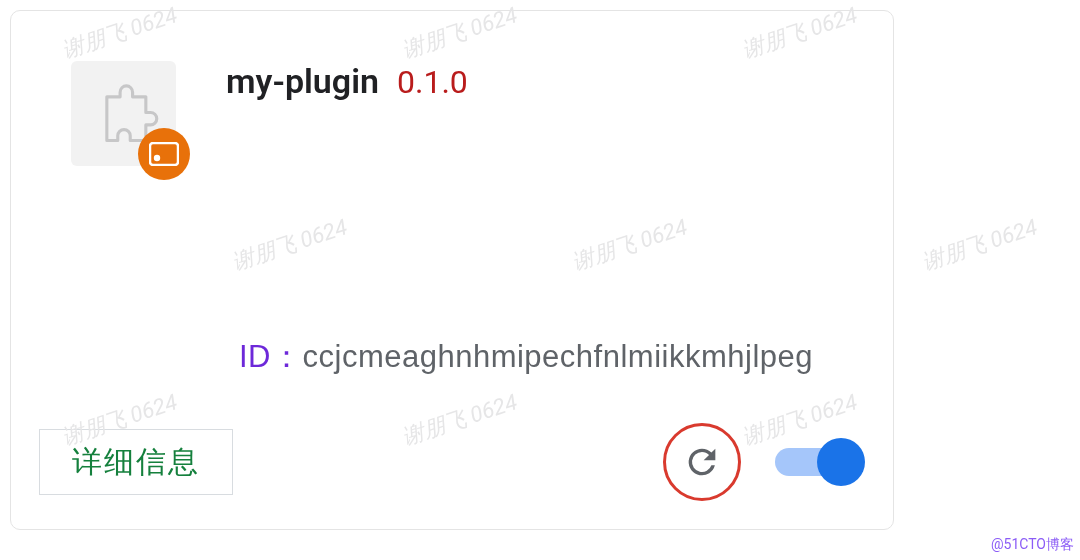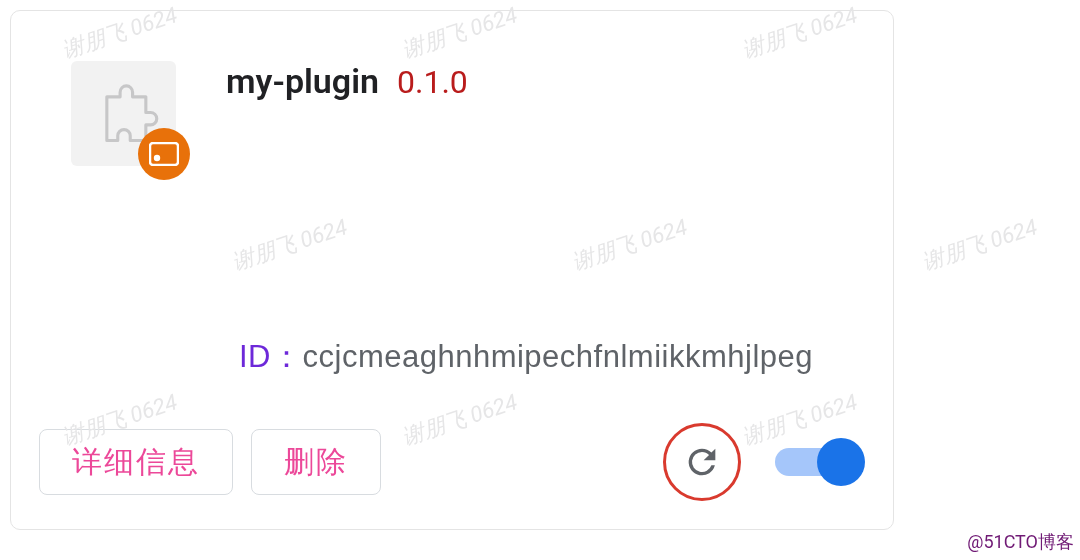--- a/index.html
+++ b/index.html
@@ -79,27 +79,27 @@
     .bottom-row {
       position: absolute;
       bottom: 28px;
       left: 28px;
       right: 28px;
       display: flex;
       align-items: center;
     }
     .btn {
       border: 1px solid #d8dce0;
-      border-radius: 8px;
+      border-radius: 0;
       background: #fff;
       height: 66px;
       padding: 0 32px;
       font-size: 30px;
       font-weight: 500;
-      color: #ec4899;
+      color: #15803d;
       display: flex;
       align-items: center;
       justify-content: center;
       margin-right: 18px;
       cursor: pointer;
       letter-spacing: 2px;
     }
     .spacer { flex: 1; }
     .reload-wrap {
       width: 78px;
@@ -143,22 +143,22 @@
       font-style: italic;
       transform: rotate(-18deg);
       pointer-events: none;
       user-select: none;
       white-space: nowrap;
     }
     .attribution {
       position: absolute;
       right: 6px;
       bottom: 6px;
-      font-size: 18px;
-      color: #701a75;
+      font-size: 14px;
+      color: #8b5cf6;
     }
   </style>
 </head>
 <body>
 
 <div class="card">
   <div class="header-row">
     <div class="icon-wrap">
       <svg class="puzzle-svg" viewBox="0 0 100 100">
         <path d="M 28 28 L 45 28 L 45 22 A 8 8 0 0 1 61 22 L 61 28 L 78 28 L 78 48 L 84 48 A 8 8 0 0 1 84 64 L 78 64 L 78 84 L 58 84 L 58 78 A 8 8 0 0 0 42 78 L 42 84 L 28 84 Z" fill="none" stroke="#c7c7c8" stroke-width="4" stroke-linejoin="round"></path>
@@ -175,21 +175,20 @@
       <span class="ext-version">0.1.0</span>
     </div>
   </div>
 
   <div class="id-row">
     <span class="id-label">ID：</span><span>ccjcmeaghnhmipechfnlmiikkmhjlpeg</span>
   </div>
 
   <div class="bottom-row">
     <div class="btn">详细信息</div>
-    <div class="btn">删除</div>
     <div class="spacer"></div>
     <div class="reload-wrap">
       <svg width="40" height="40" viewBox="0 0 24 24">
         <path d="M17.65 6.35A7.96 7.96 0 0 0 12 4a8 8 0 1 0 7.73 10h-2.08A6 6 0 1 1 12 6c1.66 0 3.14.69 4.22 1.78L13 11h7V4l-2.35 2.35z" fill="#5f6368"></path>
       </svg>
     </div>
     <div class="toggle">
       <div class="toggle-track"></div>
       <div class="toggle-thumb"></div>
     </div>

